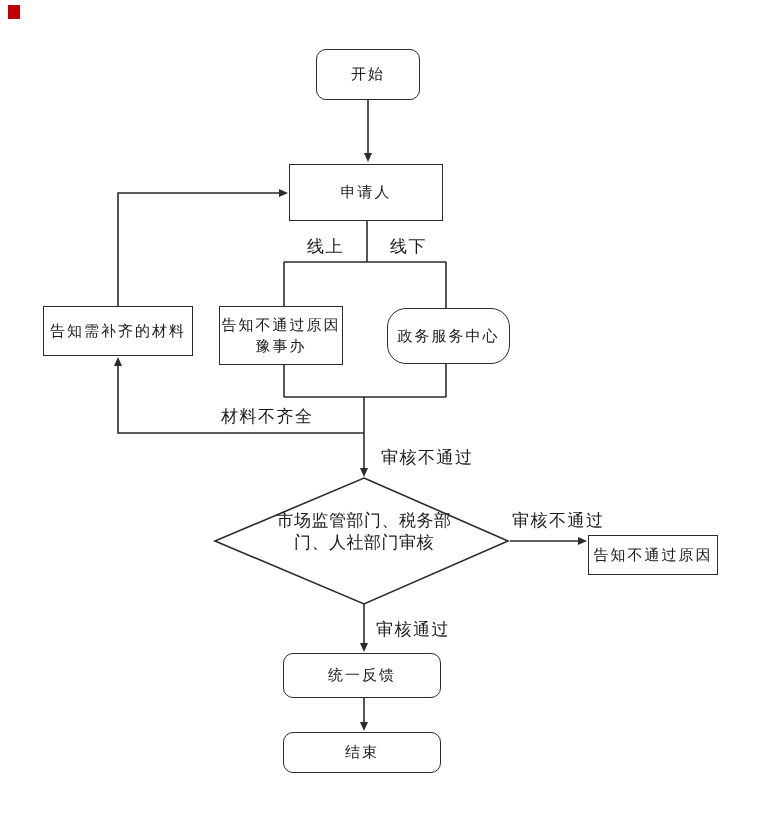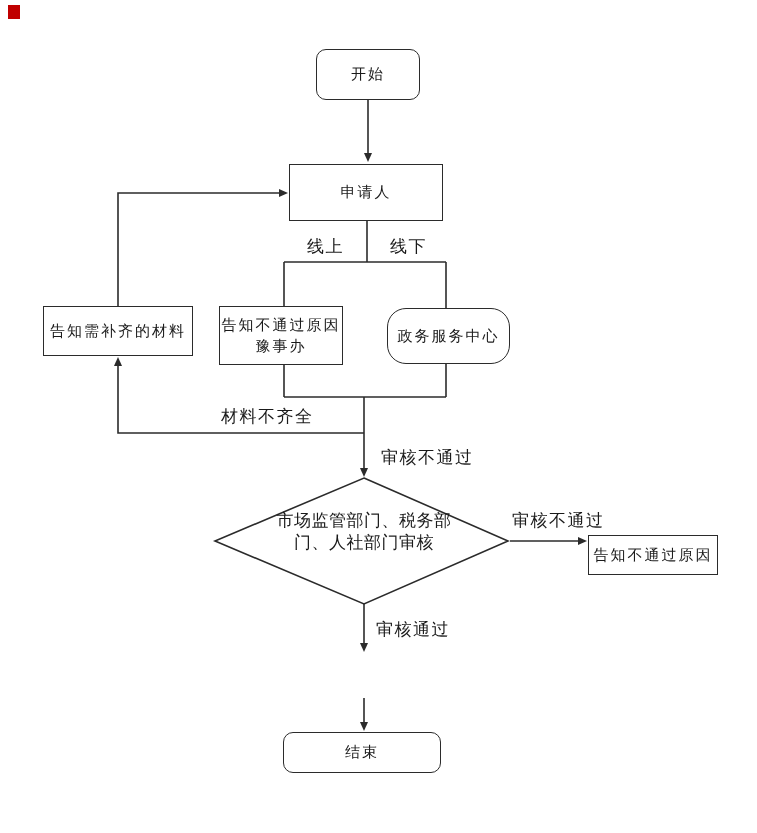--- a/index.html
+++ b/index.html
@@ -105,20 +105,23 @@
 
   <div class="diamond-text">
     <div>市场监管部门、税务部</div>
     <div>门、人社部门审核</div>
   </div>
 
   <div class="node" id="n-notify">
     <span>告知不通过原因</span>
   </div>
 
+  <div class="node rounded" id="n-feedback">
+    <span>统一反馈</span>
+  </div>
 
   <div class="node rounded" id="n-end">
     <span>结束</span>
   </div>
 
   <div class="edge-label" id="lbl-online">线上</div>
   <div class="edge-label" id="lbl-offline">线下</div>
   <div class="edge-label" id="lbl-incomplete">材料不齐全</div>
   <div class="edge-label" id="lbl-complete">审核不通过</div>
   <div class="edge-label" id="lbl-fail">审核不通过</div>

